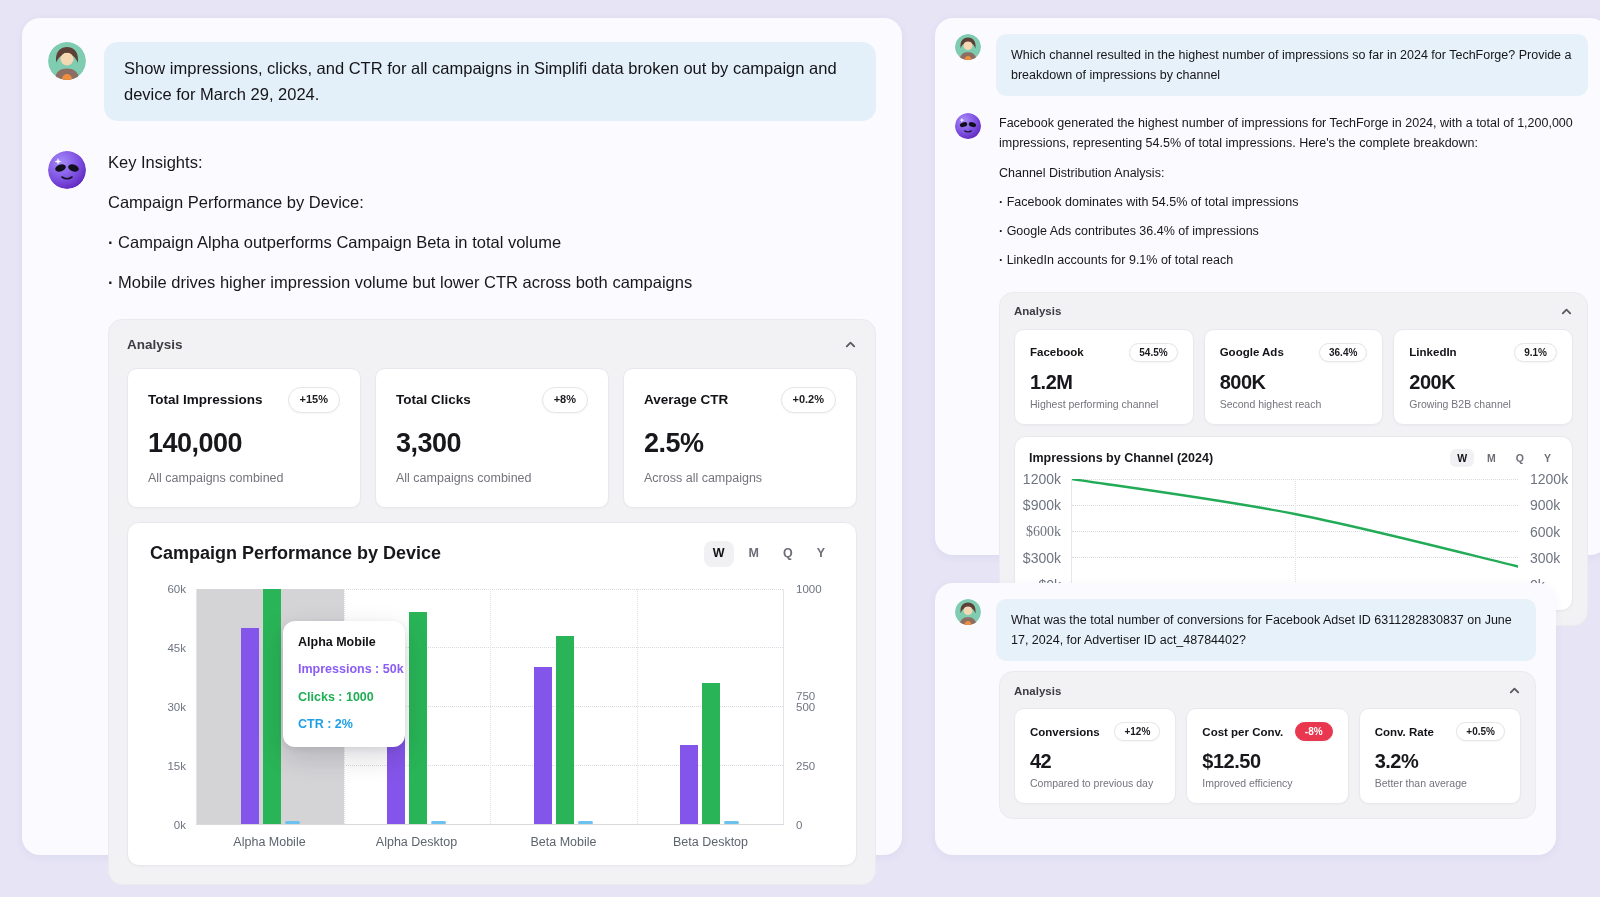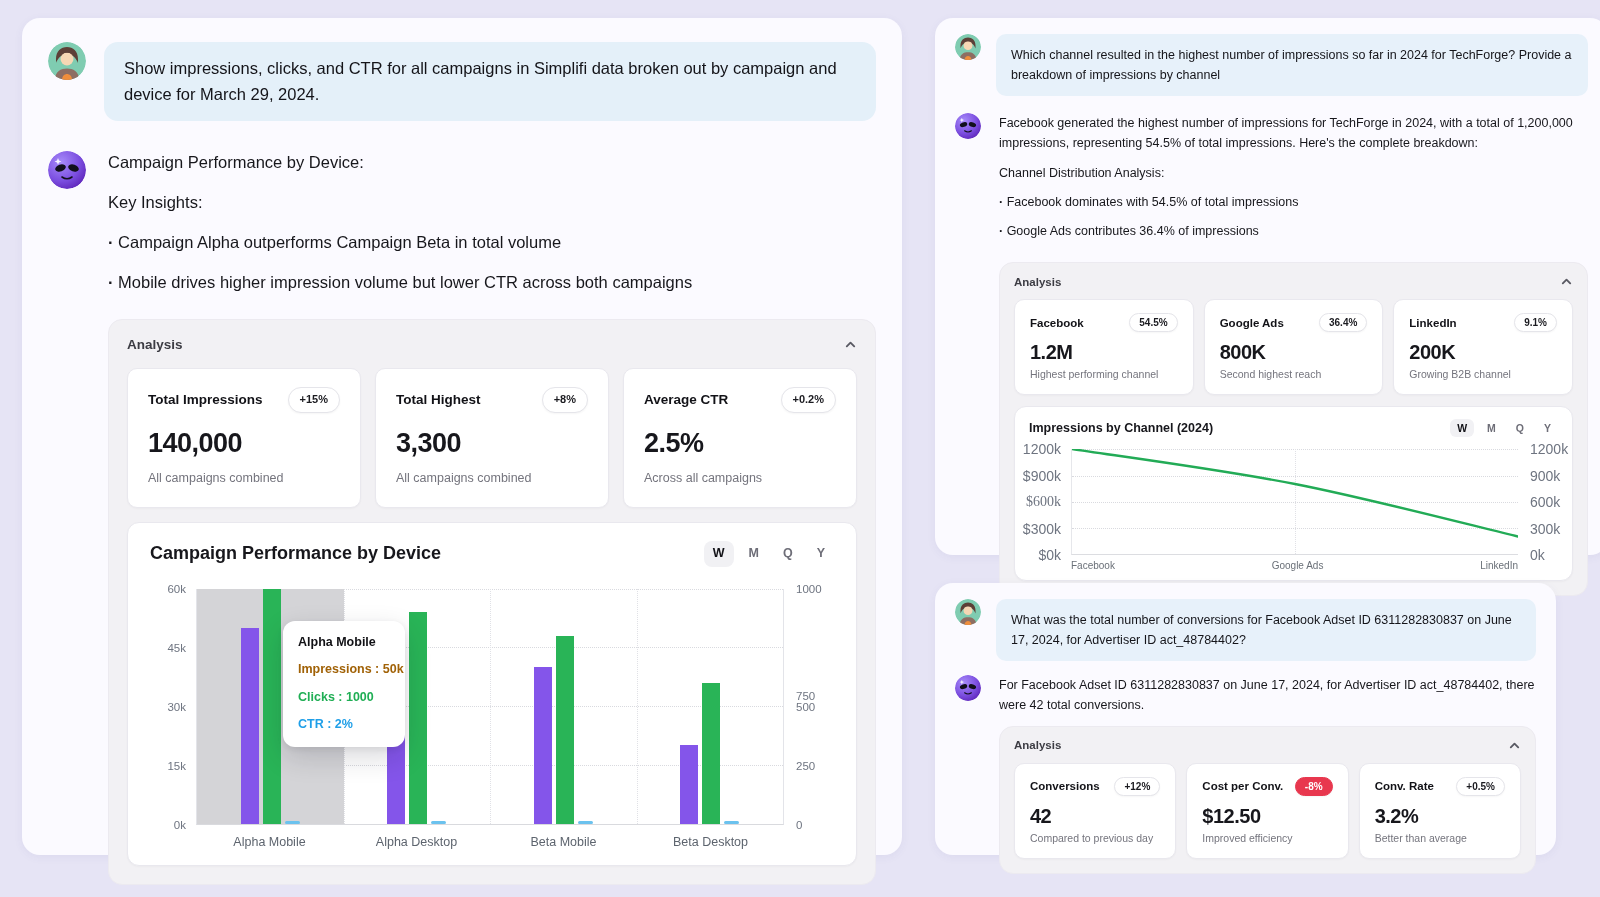--- a/index.html
+++ b/index.html
@@ -154,22 +154,22 @@
     <div class="bubble">Show impressions, clicks, and CTR for all campaigns in Simplifi data broken out by campaign and device for March 29, 2024.</div>
   </div>
 
   <div class="chat-row ai-row">
     <span class="avatar av-lg">
         <svg>
           <use href="#sym-ai"></use>
         </svg>
       </span>
     <div class="ai-content">
+      <p>Key Insights:</p>
       <p>Campaign Performance by Device:</p>
-      <p>Key Insights:</p>
       <p class="bullet">Campaign Alpha outperforms Campaign Beta in total volume</p>
       <p class="bullet">Mobile drives higher impression volume but lower CTR across both campaigns</p>
 
       <div class="analysis-box">
         <div class="analysis-head">
           <span class="analysis-title">Analysis</span>
           <svg class="chev">
               <use href="#sym-chevron"></use>
             </svg>
         </div>
@@ -178,21 +178,21 @@
           <div class="stat-card">
             <div class="stat-top">
               <span class="stat-label">Total Impressions</span>
               <span class="badge">+15%</span>
             </div>
             <div class="stat-value">140,000</div>
             <div class="stat-note">All campaigns combined</div>
           </div>
           <div class="stat-card">
             <div class="stat-top">
-              <span class="stat-label">Total Highest</span>
+              <span class="stat-label">Total Clicks</span>
               <span class="badge">+8%</span>
             </div>
             <div class="stat-value">3,300</div>
             <div class="stat-note">All campaigns combined</div>
           </div>
           <div class="stat-card">
             <div class="stat-top">
               <span class="stat-label">Average CTR</span>
               <span class="badge">+0.2%</span>
             </div>
@@ -245,21 +245,21 @@
                   </div>
                   <div class="bar-group">
                     <div class="bar" style="background: rgb(132, 85, 234); height: 33.3333%;"></div>
                     <div class="bar" style="background: rgb(41, 180, 87); height: 60%;"></div>
                     <div class="bar ctr" style="background: rgb(107, 194, 238); height: max(3px, 0.3%);"></div>
                   </div>
                 </div>
               <div class="tooltip">
                 <div class="tooltip-title">Alpha Mobile</div>
                 <div>
-                    <div class="tt-line" style="color: #a16207;">Impressions : 50k</div>
+                    <div class="tt-line" style="color: #8b5cf6;">Impressions : 50k</div>
                     <div class="tt-line" style="color: rgb(31, 174, 84);">Clicks : 1000</div>
                     <div class="tt-line" style="color: rgb(31, 159, 232);">CTR : 2%</div>
                   </div>
               </div>
             </div>
             <div class="ycol right">
                 <span class="axis-label" style="top: 0%;">1000</span>
                 <span class="axis-label" style="top: 25%; margin-top: 48px;">750</span>
                 <span class="axis-label" style="top: 50%;">500</span>
                 <span class="axis-label" style="top: 75%;">250</span>
@@ -294,20 +294,21 @@
     <span class="avatar av-sm">
         <svg>
           <use href="#sym-ai"></use>
         </svg>
       </span>
     <div class="sm-ai-content">
       <p>Facebook generated the highest number of impressions for TechForge in 2024, with a total of 1,200,000 impressions, representing 54.5% of total impressions. Here's the complete breakdown:</p>
       <p>Channel Distribution Analysis:</p>
       <p class="bullet">Facebook dominates with 54.5% of total impressions</p>
       <p class="bullet">Google Ads contributes 36.4% of impressions</p>
+      <p class="bullet">LinkedIn accounts for 9.1% of total reach</p>
     </div>
   </div>
 
   <div class="analysis-box sm">
     <div class="analysis-head">
       <span class="analysis-title">Analysis</span>
       <svg class="chev">
           <use href="#sym-chevron"></use>
         </svg>
     </div>
@@ -386,30 +387,20 @@
 <div class="panel" id="panel-br">
   <div class="chat-row">
     <span class="avatar av-sm">
         <svg>
           <use href="#sym-user"></use>
         </svg>
       </span>
     <div class="sm-bubble">What was the total number of conversions for Facebook Adset ID 6311282830837 on June 17, 2024, for Advertiser ID act_48784402?</div>
   </div>
 
-  <div class="chat-row sm-ai-row" style="margin-top:14px">
-    <span class="avatar av-sm">
-        <svg>
-          <use href="#sym-ai"></use>
-        </svg>
-      </span>
-    <div class="sm-ai-content">
-      <p style="margin-bottom:0">For Facebook Adset ID 6311282830837 on June 17, 2024, for Advertiser ID act_48784402, there were 42 total conversions.</p>
-    </div>
-  </div>
 
   <div class="analysis-box sm" style="margin-top:10px">
     <div class="analysis-head">
       <span class="analysis-title">Analysis</span>
       <svg class="chev">
           <use href="#sym-chevron"></use>
         </svg>
     </div>
     <div class="stats-row">
       <div class="stat-card">

